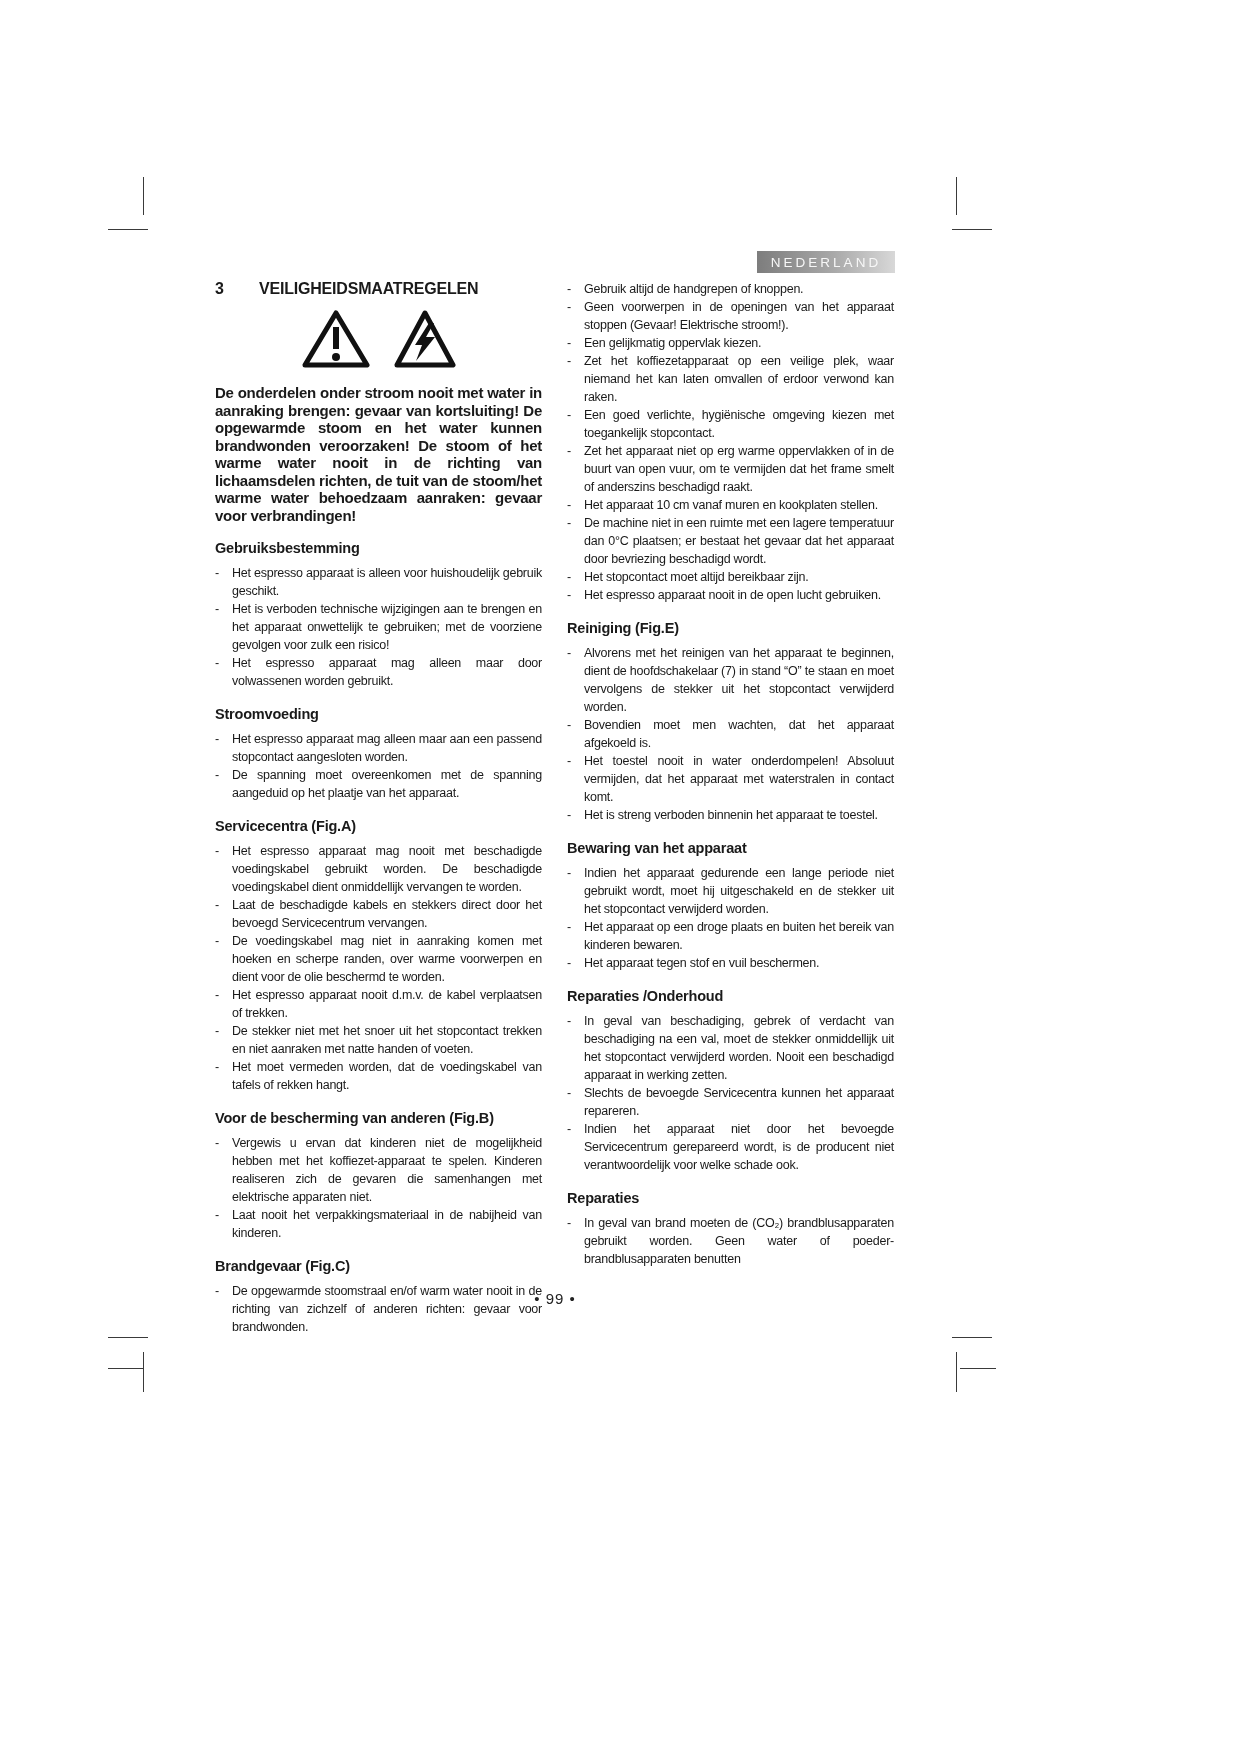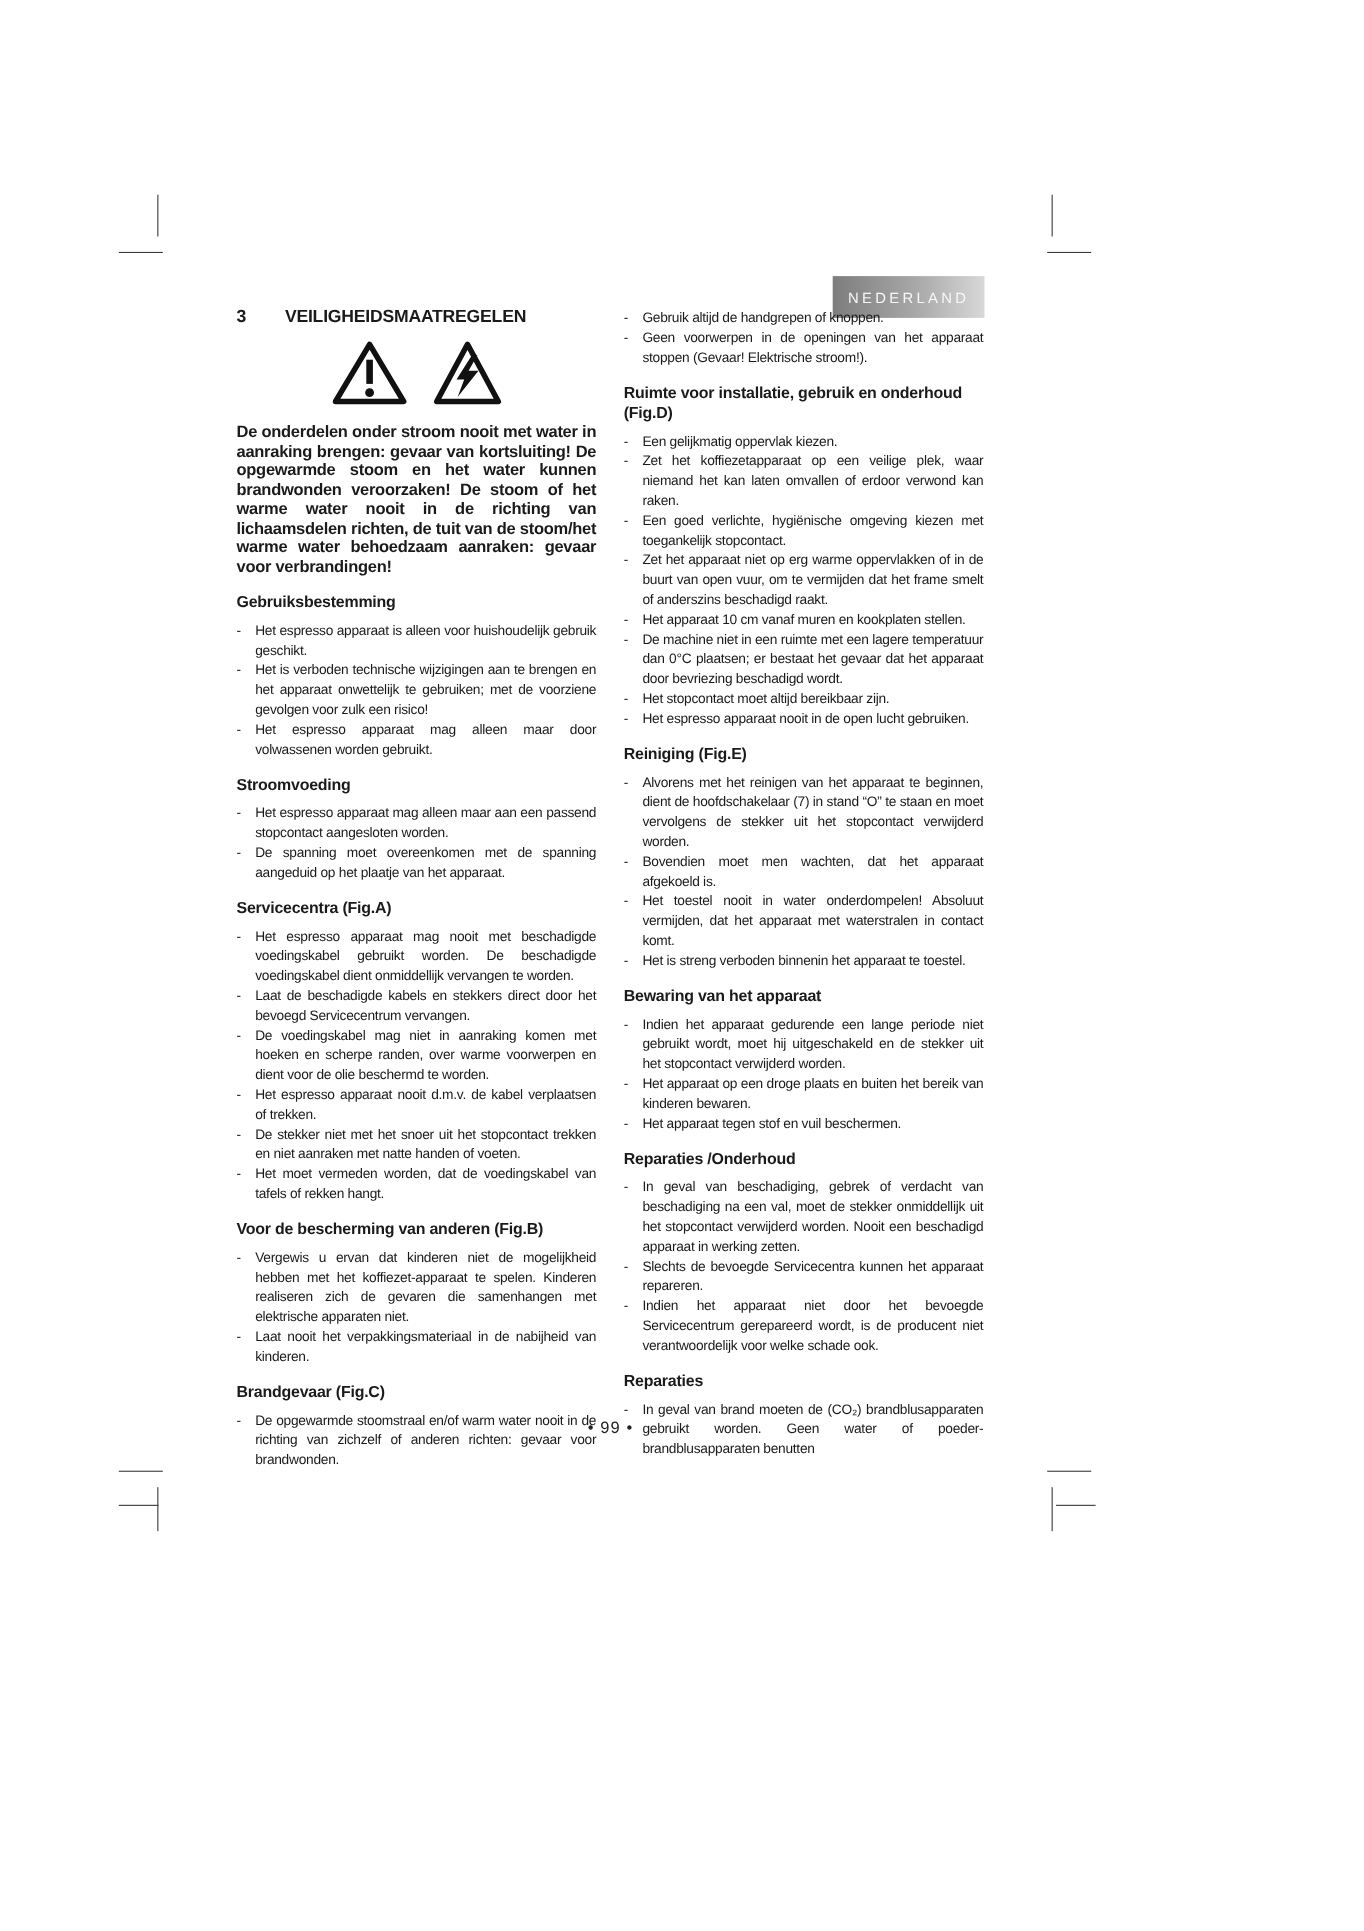--- a/index.html
+++ b/index.html
@@ -11,21 +11,21 @@
     color:#1a1a1a;
     overflow:hidden;
   }
   
   .mark { position:absolute; background:#3a3a3a; }
 
   
   .lang-banner {
     position:absolute;
     left:757px; top:251px;
-    width:138px; height:38px;
+    width:138px; height:22px;
     background:linear-gradient(90deg,#7d7d7d 0%,#a8a8a8 55%,#d8d8d8 100%);
     color:#f7f7f7;
     font-size:13.5px;
     letter-spacing:3px;
     display:flex; align-items:center; justify-content:center;
     font-family:"Liberation Sans", sans-serif;
   }
 
   .col {
     position:absolute; top:280px;
@@ -191,21 +191,20 @@
         <div class="item-list">
           <div class="item">
             <span class="dash">-</span>
             <span class="item-text">Gebruik altijd de handgrepen of knoppen.</span>
           </div>
           <div class="item">
             <span class="dash">-</span>
             <span class="item-text">Geen voorwerpen in de openingen van het apparaat stoppen (Gevaar! Elektrische stroom!).</span>
           </div>
         </div>
-        <div class="sec-heading">Ruimte voor installatie, gebruik en onderhoud (Fig.D)</div>
         <div class="item-list">
           <div class="item">
             <span class="dash">-</span>
             <span class="item-text">Een gelijkmatig oppervlak kiezen.</span>
           </div>
           <div class="item">
             <span class="dash">-</span>
             <span class="item-text">Zet het koffiezetapparaat op een veilige plek, waar niemand het kan laten omvallen of erdoor verwond kan raken.</span>
           </div>
           <div class="item">

